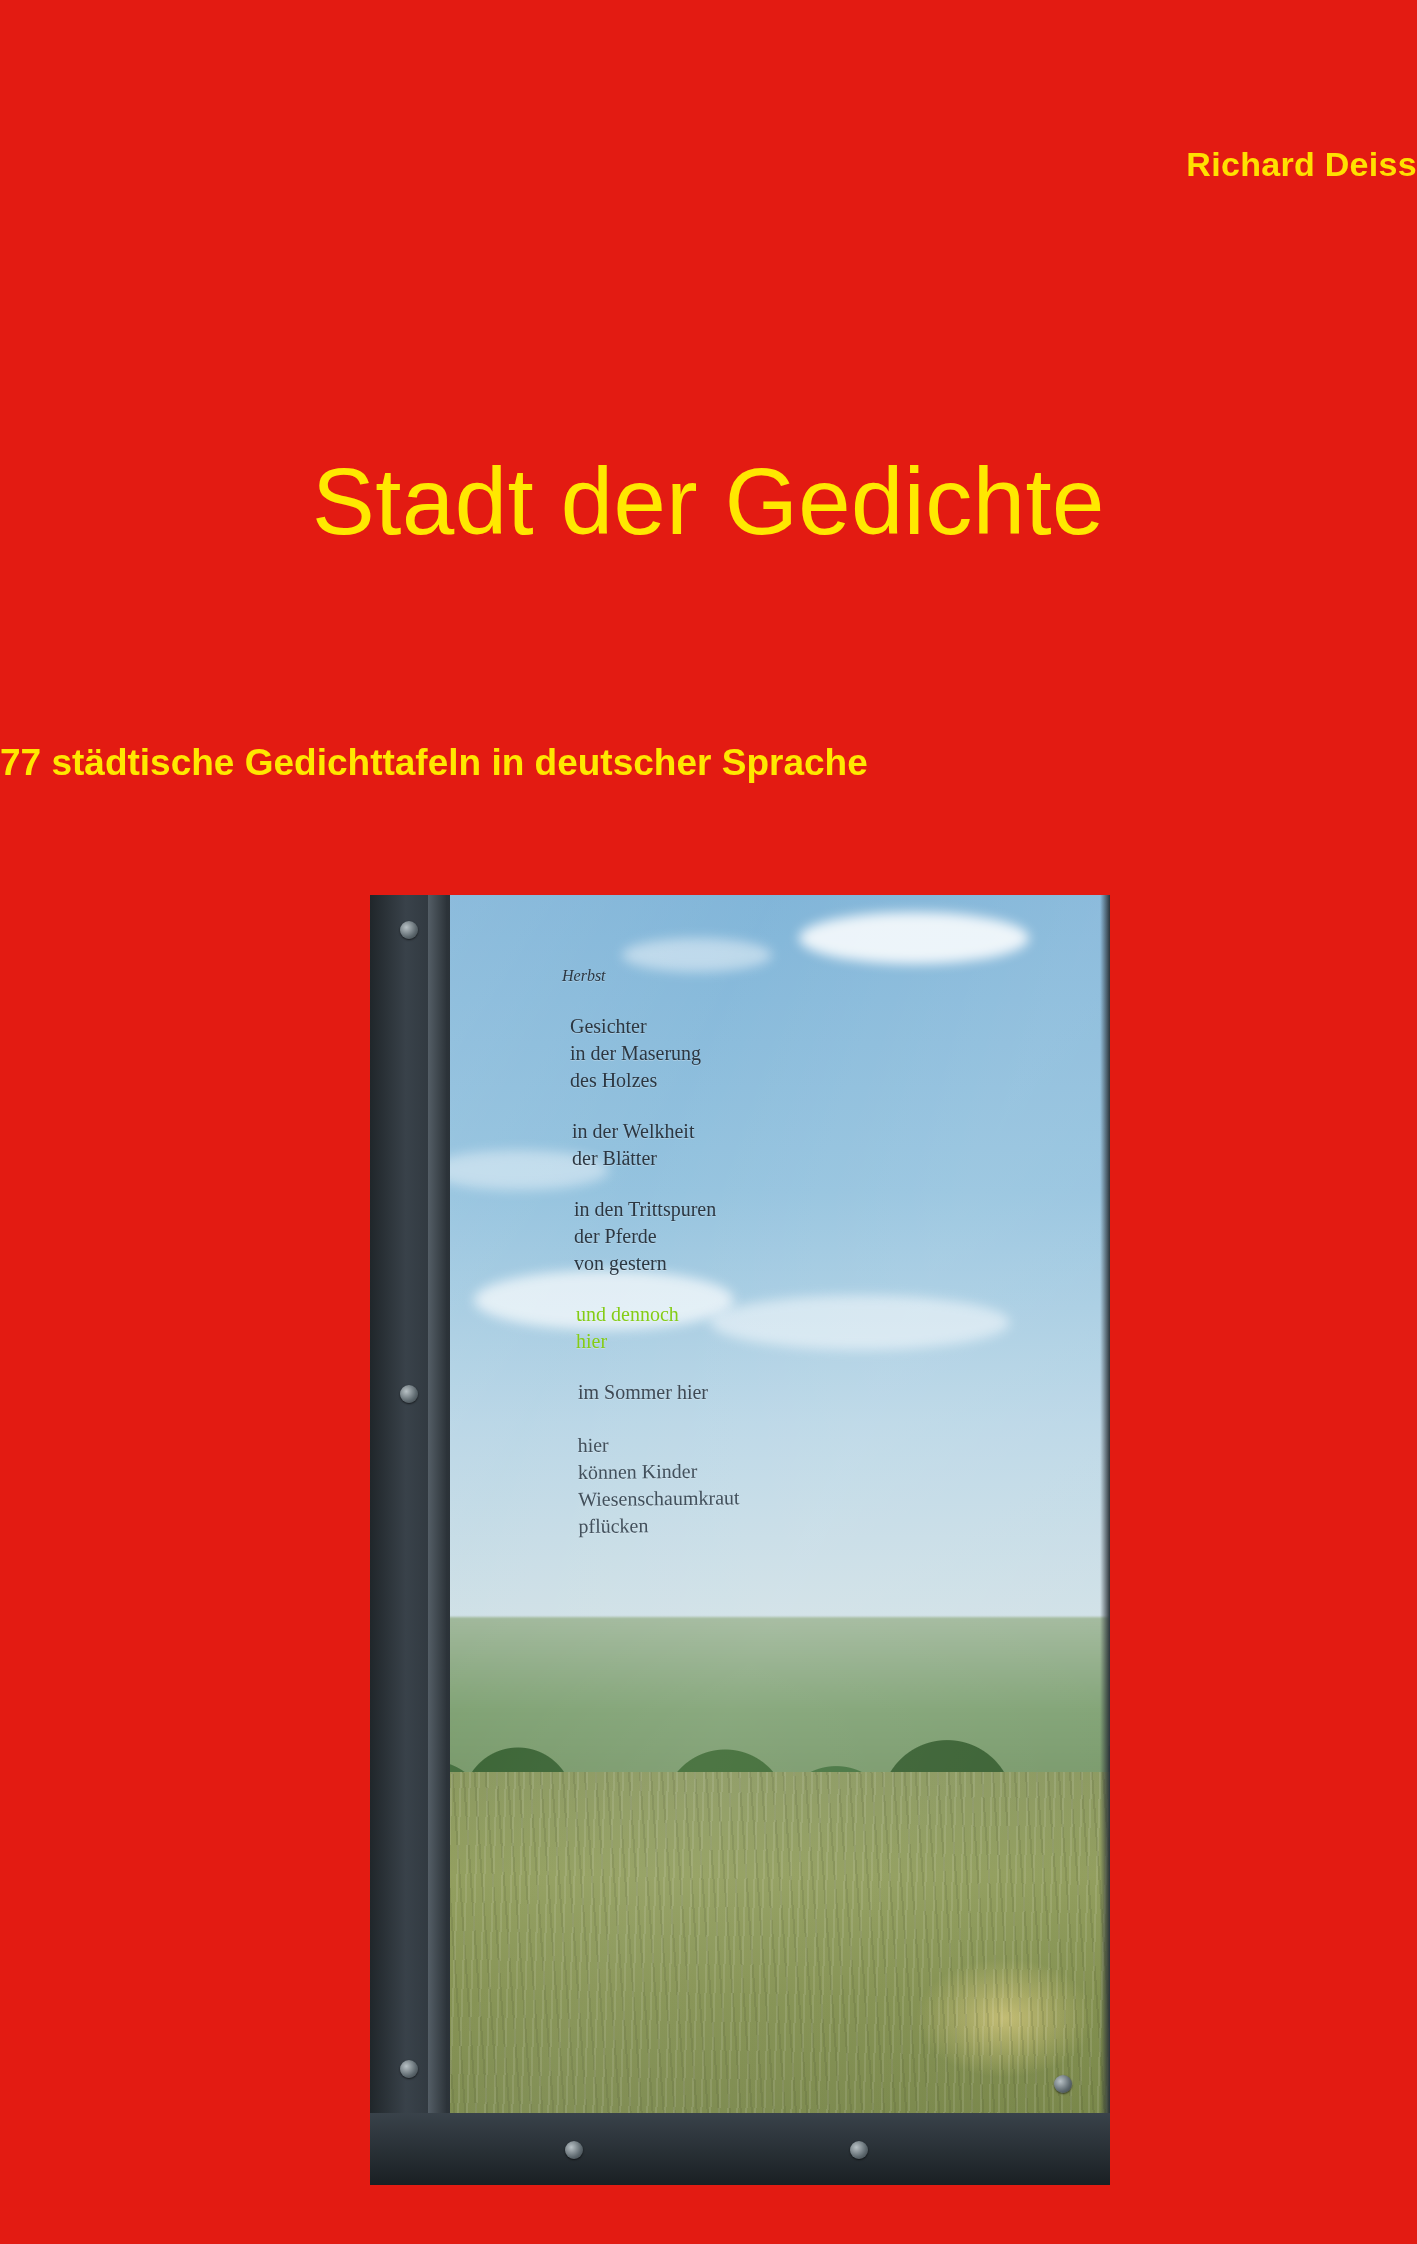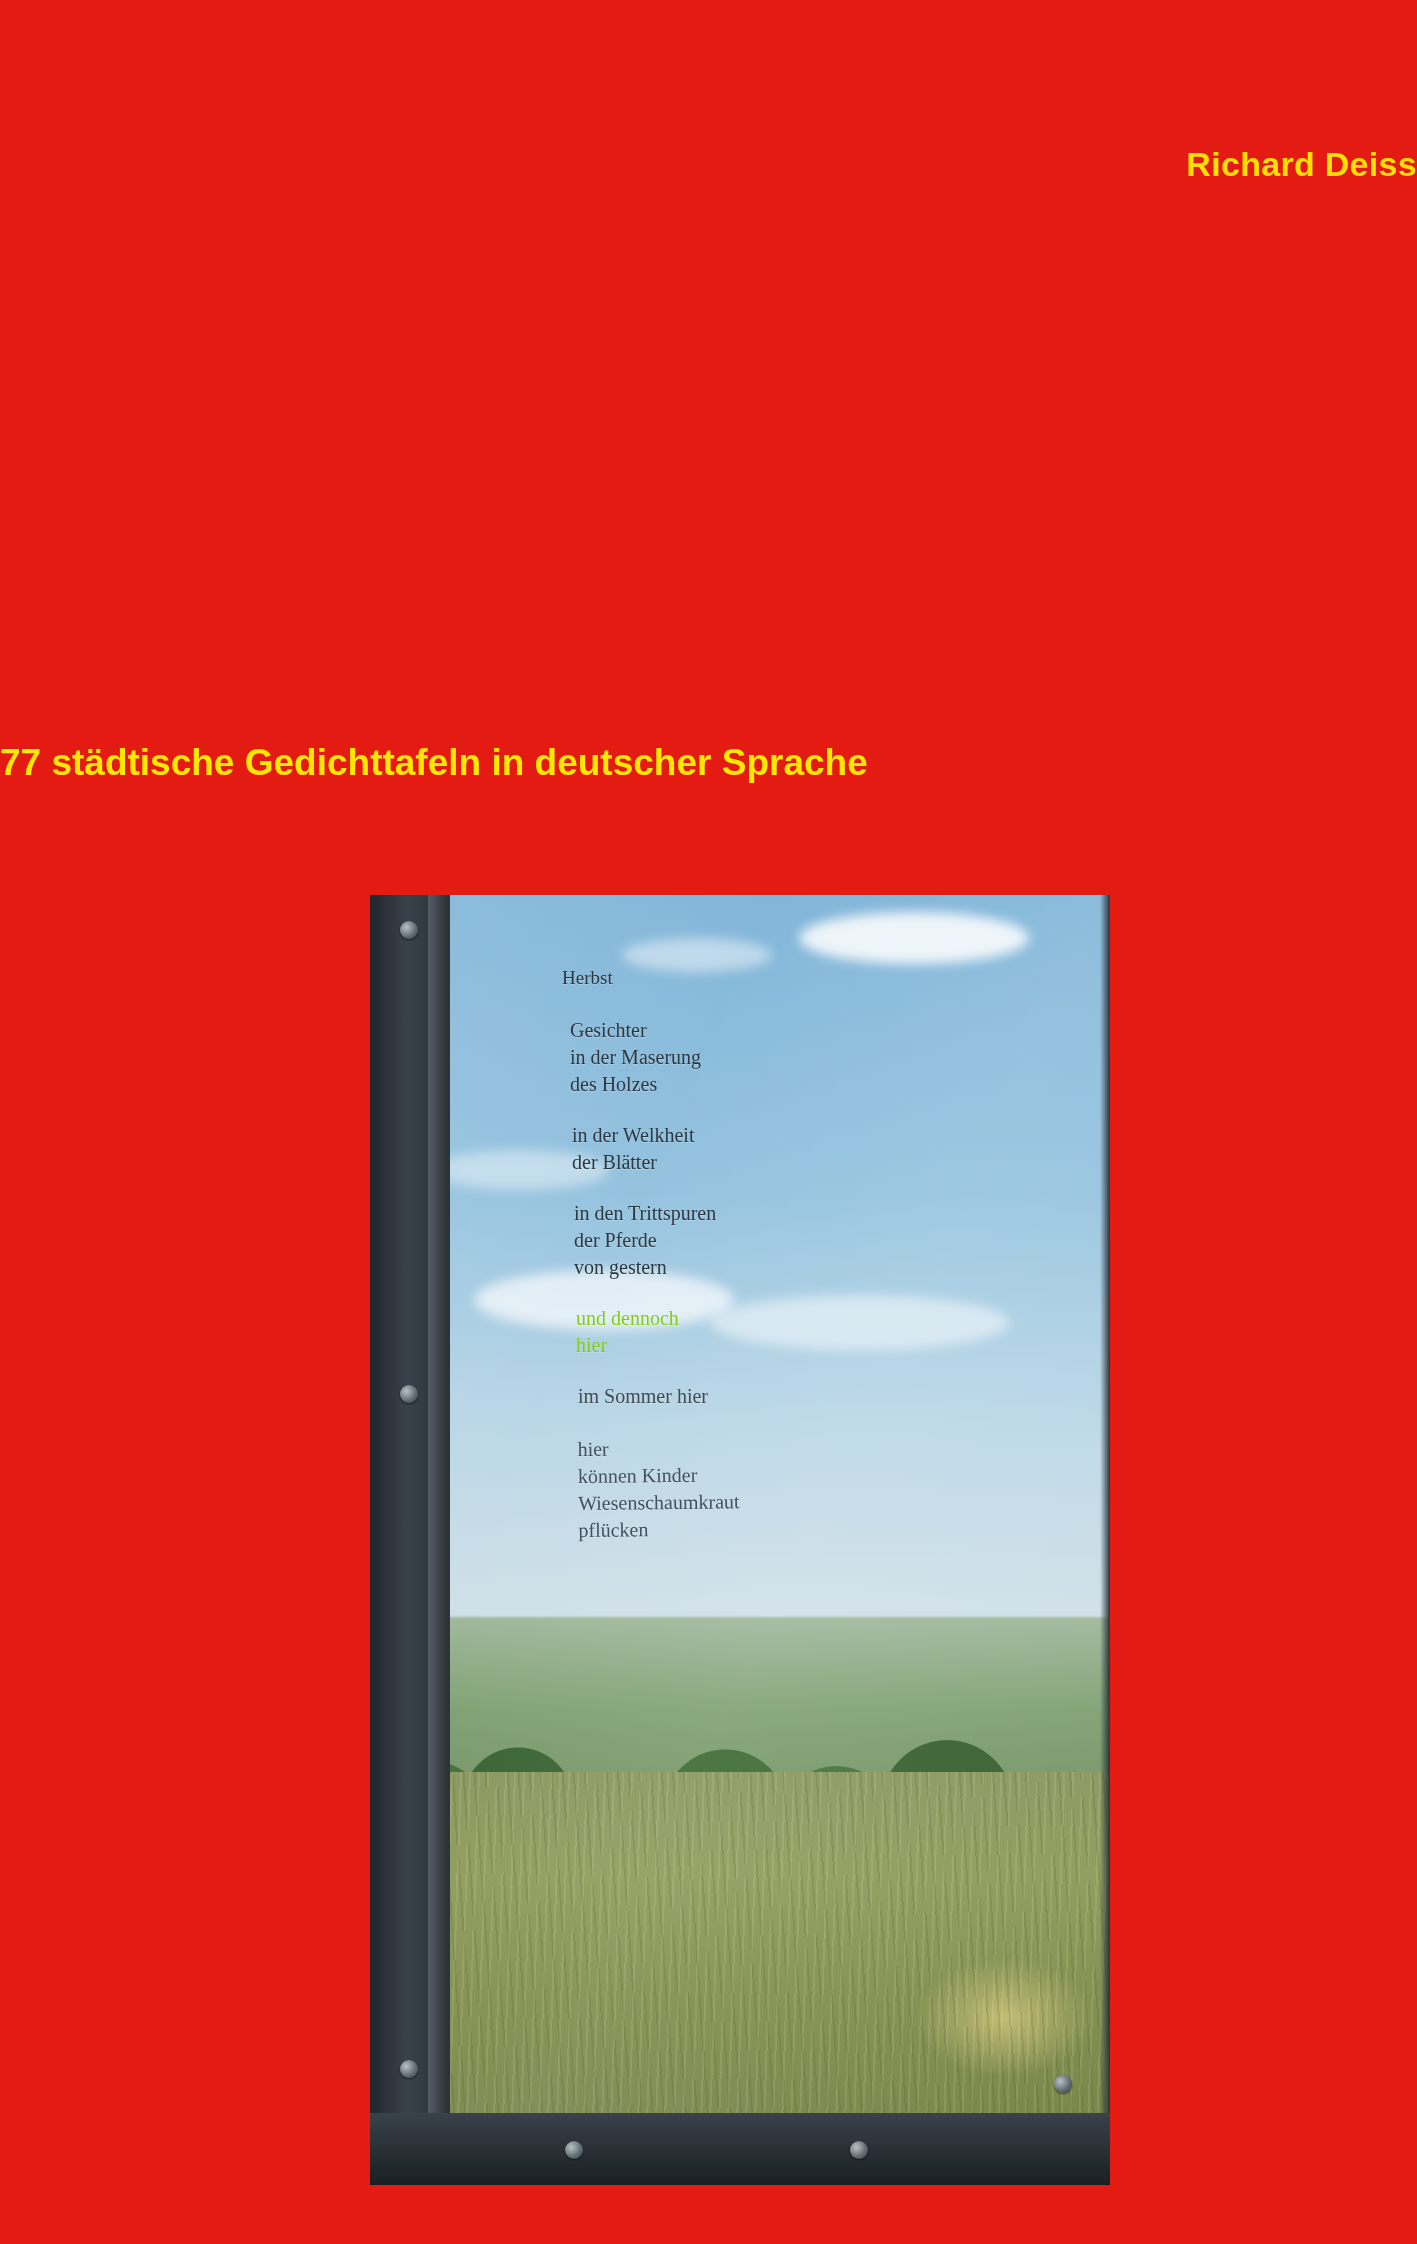--- a/index.html
+++ b/index.html
@@ -178,21 +178,22 @@
     left: 190px;
     top: 70px;
     width: 400px;
     color: #2c3742;
     font-family: "Liberation Serif", serif;
     font-size: 20px;
     line-height: 1.35;
     text-shadow: 0 1px 0 rgba(255,255,255,0.25);
   }
   .poem .heading {
-    font-size: 19px;
+    font-style: italic;
+    font-size: 16px;
     margin-bottom: 26px;
     margin-left: 2px;
   }
   .poem .stanza {
     margin-bottom: 24px;
     white-space: pre-line;
   }
   .poem .stanza.i1 { margin-left: 6px; }
   .poem .stanza.i2 { margin-left: 10px; }
   .poem .stanza.i3 { margin-left: 12px; }
@@ -201,20 +202,21 @@
   .poem .stanza.i6 { margin-left: 18px; color: #3f4a55; }
   .poem .stanza.i7 { margin-left: 18px; color: #42505c; transform: rotate(-0.6deg); }
 </style>
 </head>
 <body>
 
 <div class="cover">
 
   <div class="author">Richard Deiss</div>
 
+  <h1 class="title">Stadt der Gedichte</h1>
 
   <div class="subtitle">77 städtische Gedichttafeln in deutscher Sprache</div>
 
   <div class="photo">
 
     <div class="sky">
       <div class="cloud c1"></div>
       <div class="cloud c2"></div>
       <div class="cloud c3"></div>
       <div class="cloud c4"></div>

